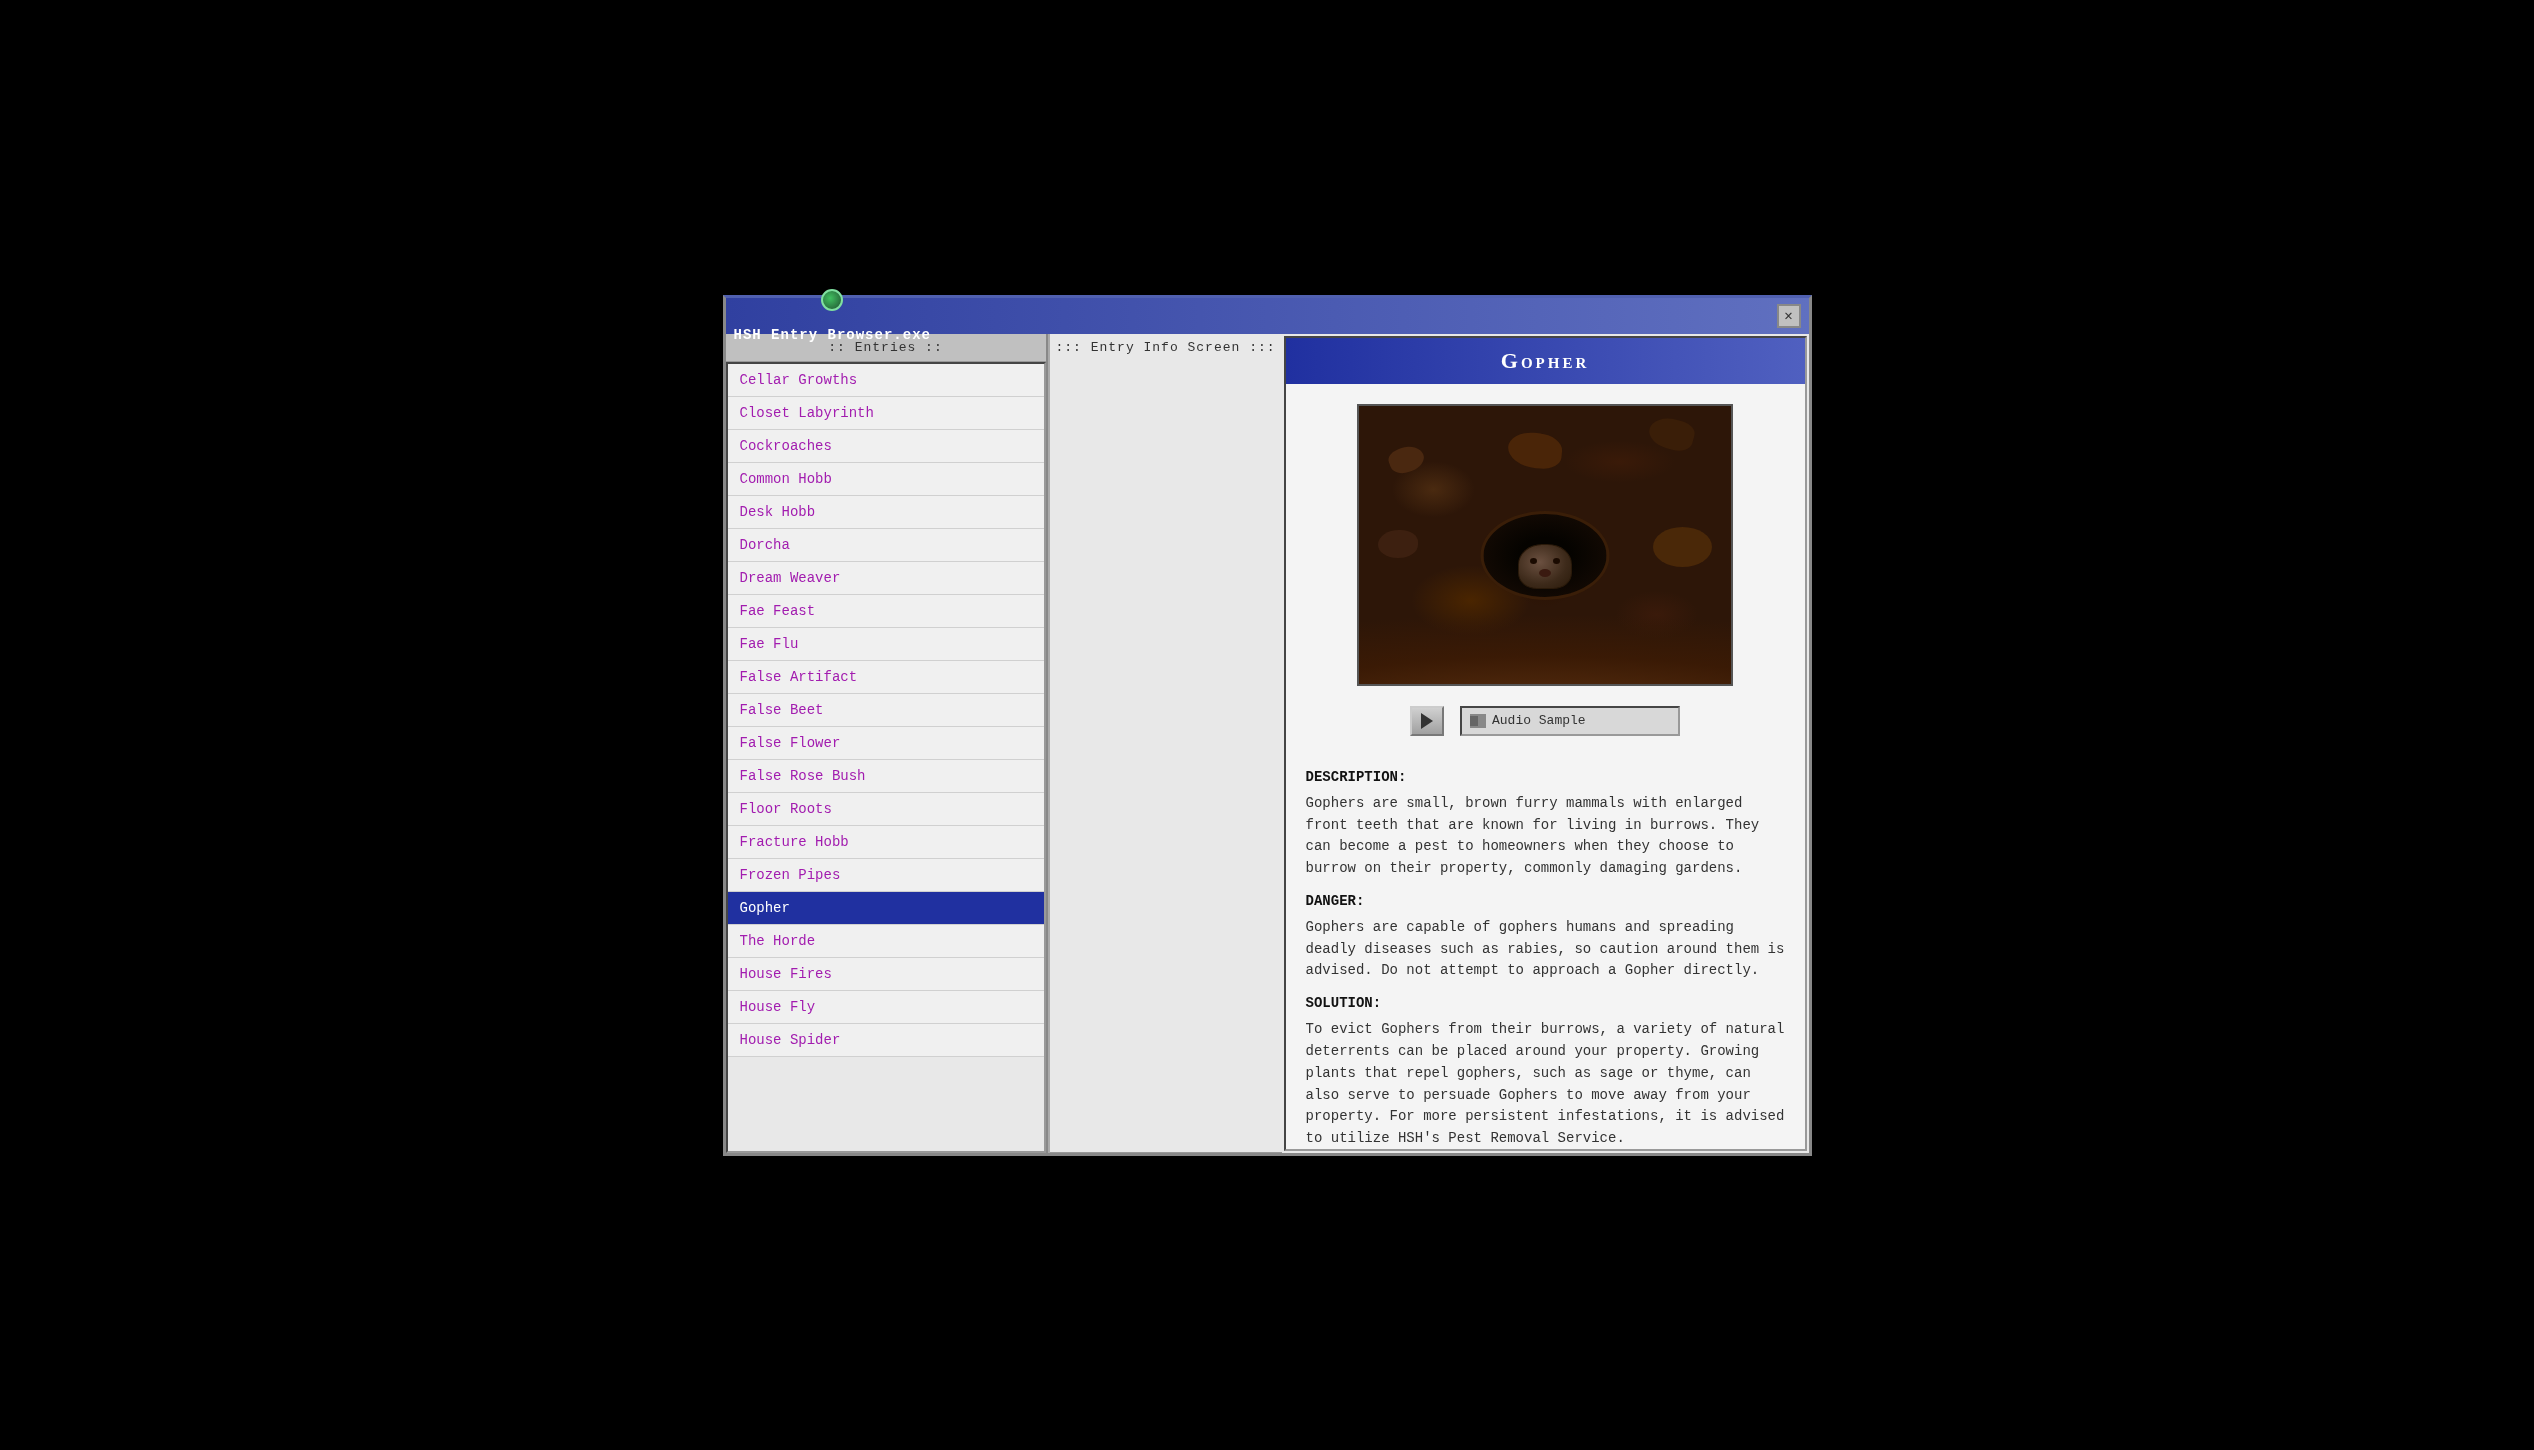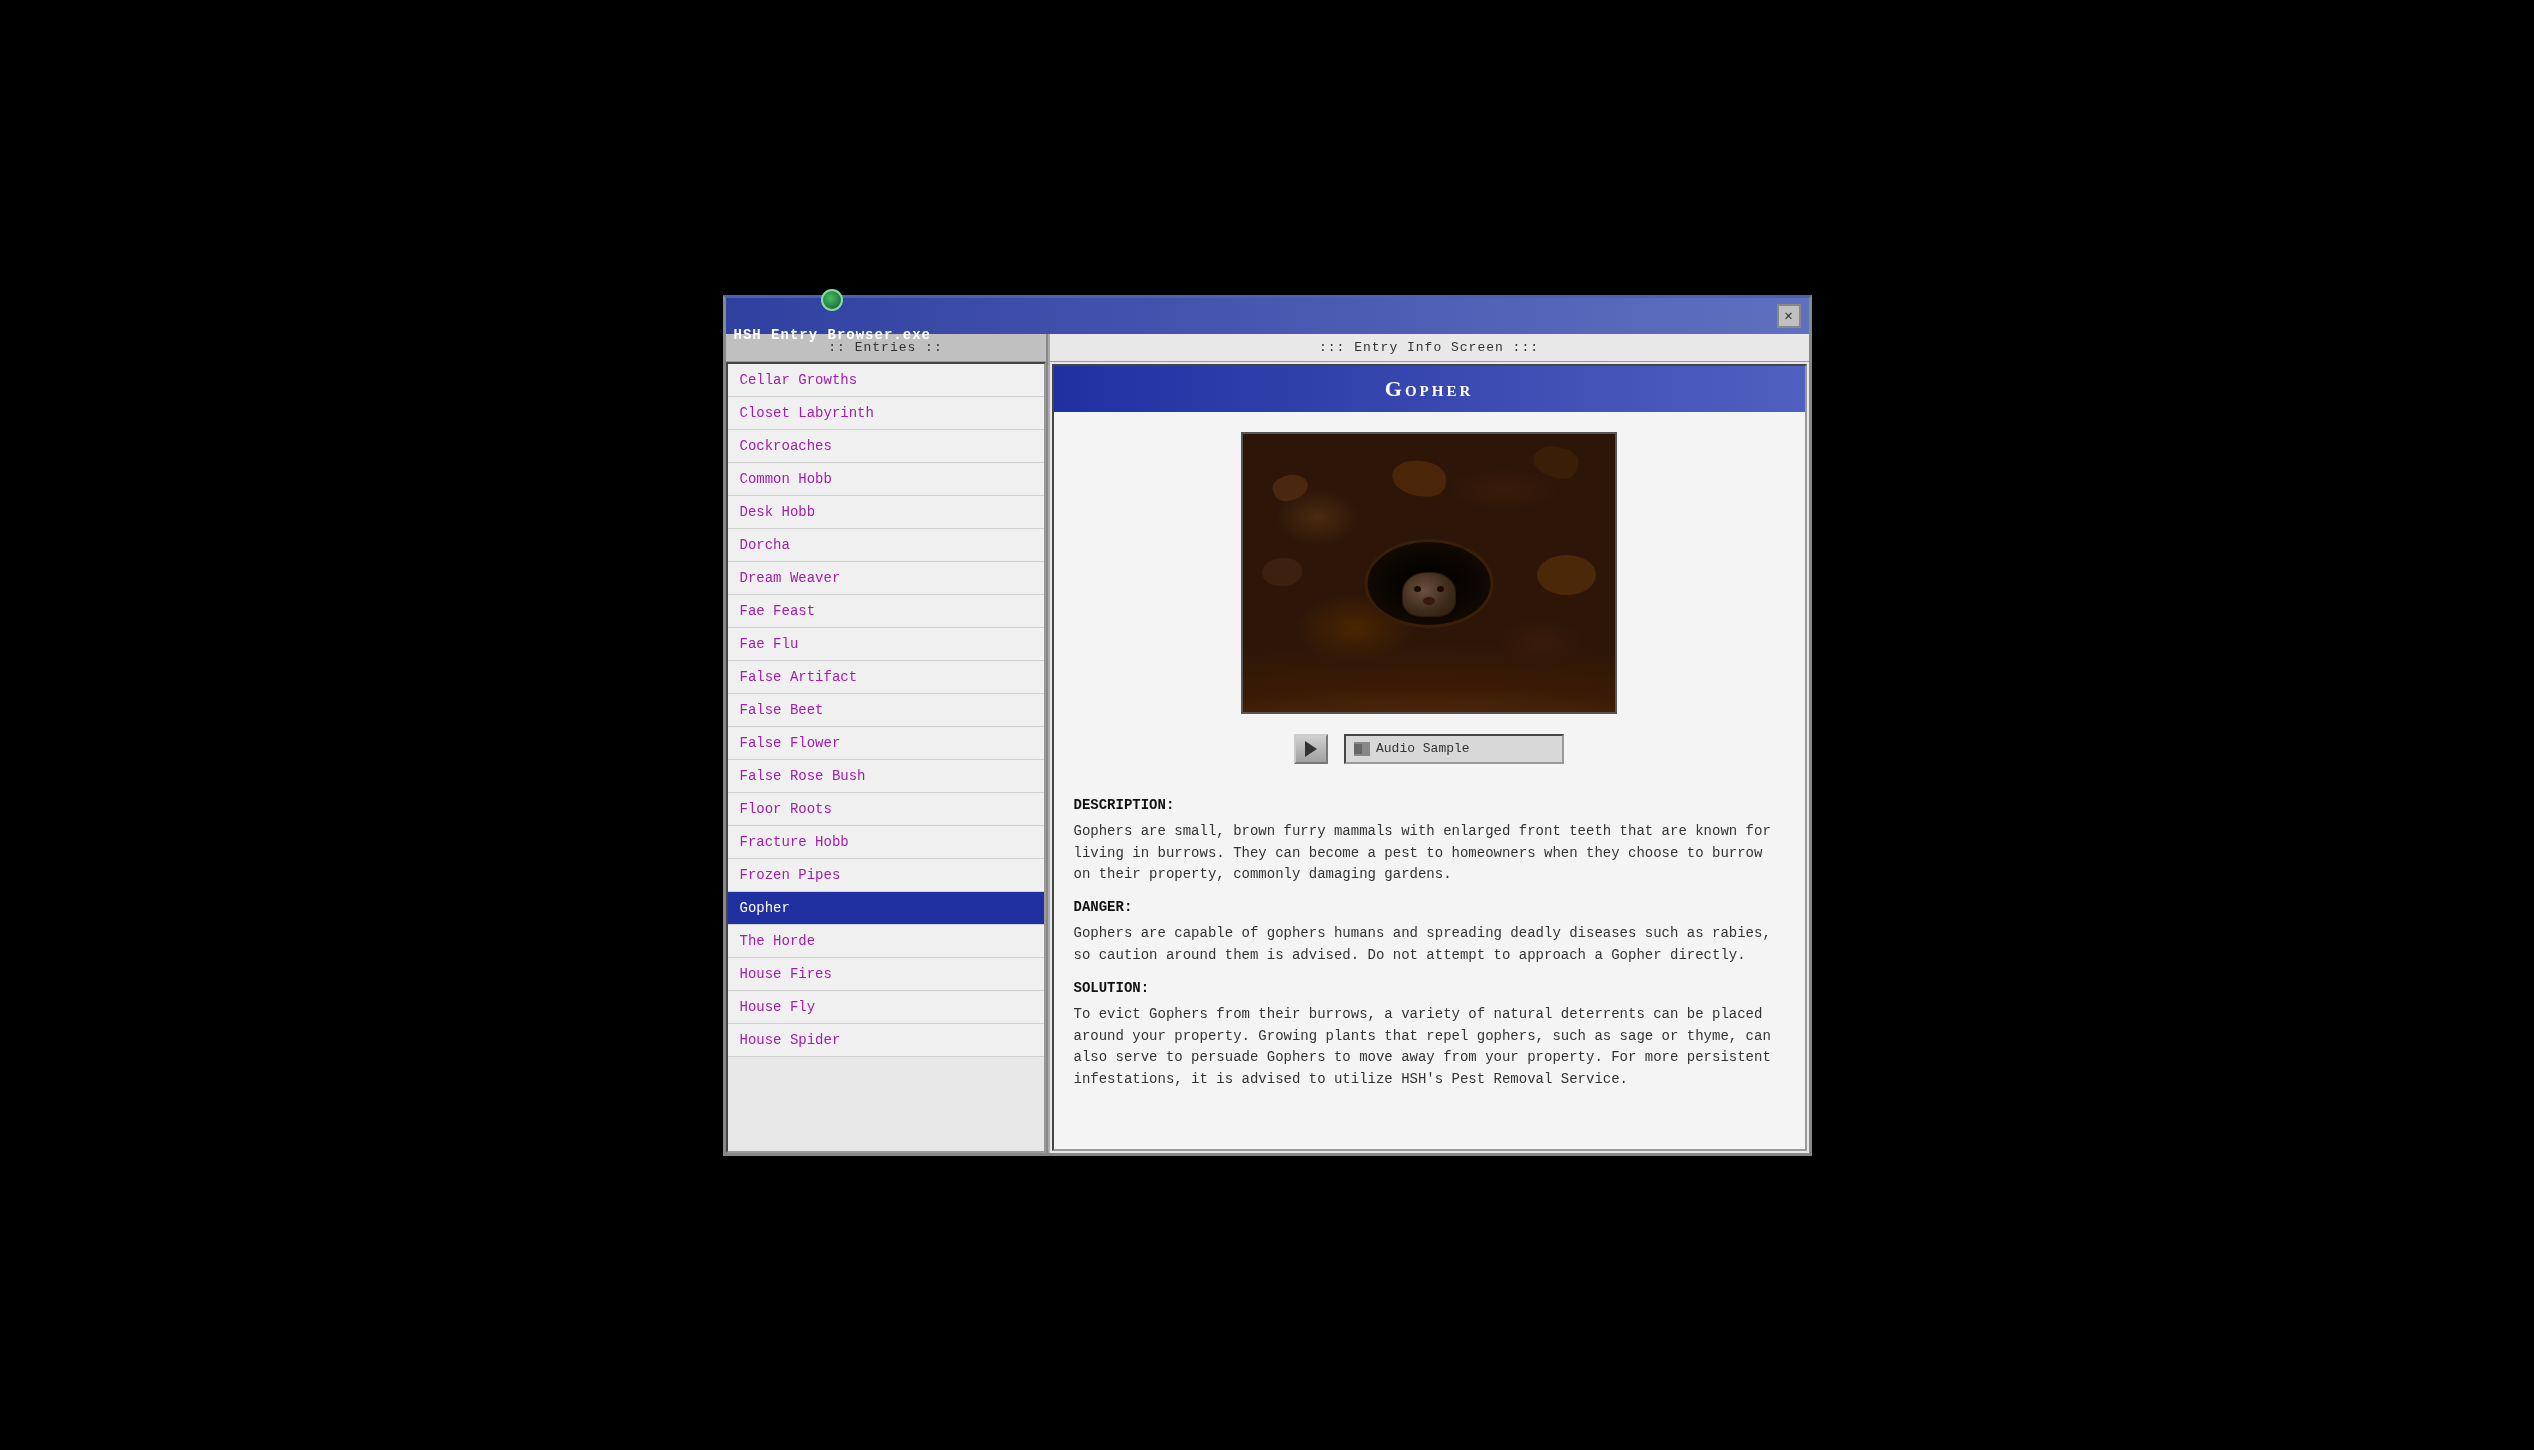--- a/index.html
+++ b/index.html
@@ -134,21 +134,20 @@
     }
 
     .list-item.selected {
       background: #2030a0;
       color: white;
     }
 
     .right-panel {
       flex: 1;
       display: flex;
-      flex-direction: column;
       background: #e8e8e8;
       border-left: 2px solid #aaa;
     }
 
     .right-panel-header {
       text-align: center;
       padding: 6px;
       font-size: 13px;
       color: #333;
       letter-spacing: 1px;

